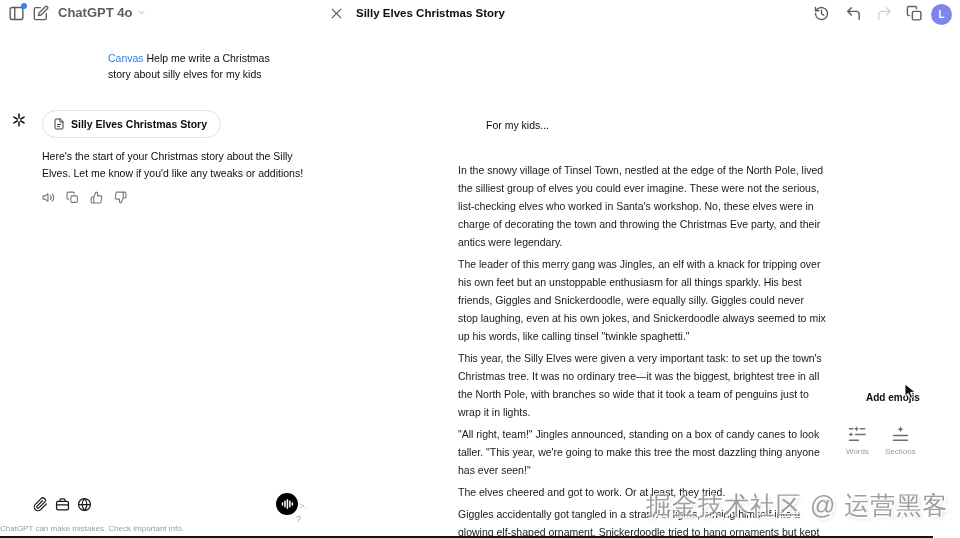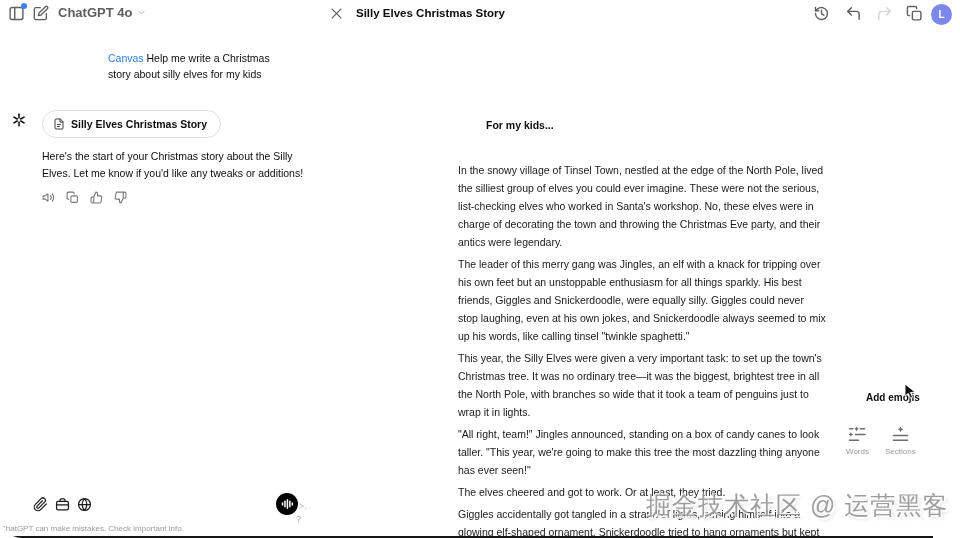--- a/index.html
+++ b/index.html
@@ -1,19 +1,19 @@
 <!DOCTYPE html>
 <html><head>
 <meta charset="utf-8">
 <style>
   * { margin:0; padding:0; box-sizing:border-box; }
   html,body { background:#fff; }
   .app {
     position:relative; width:960px; height:538px; background:#fff;
-    font-family:"Liberation Sans", sans-serif; color:#0d0d0d; overflow:hidden;border-radius:22px;
+    font-family:"Liberation Sans", sans-serif; color:#0d0d0d; overflow:hidden;
   }
   .icon-btn { background:none; border:none; padding:0; display:inline-flex; align-items:center; justify-content:center; cursor:pointer; color:#5f5f5f; }
   .i { fill:none; stroke:currentColor; stroke-width:2; stroke-linecap:round; stroke-linejoin:round; }
   .i-fill { fill:currentColor; stroke:none; }
 
   
   .sidebar-toggle { left:8px; top:5px; position:absolute; }
   .blue-dot { position:absolute; right:-2px; top:-2px; width:6px; height:6px; border-radius:50%; }
   .new-chat { left:33px; top:5px; position:absolute; }
   .model-selector { left:58px; top:5px; position:absolute; display:flex; align-items:center; gap:4px;
@@ -48,21 +48,21 @@
   .tools-btn { left:55px; top:497px; position:absolute; color:#1b1b1b; }
   .web-btn { left:77px; top:497px; position:absolute; color:#1b1b1b; }
   .voice-btn { left:276px; top:493px; position:absolute; width:22px; height:22px; border-radius:50%;
     background:#000; border:none; cursor:pointer; display:flex; align-items:center; justify-content:center; }
   .stray-glyph { left:299px; top:501px; position:absolute; font-size:9px; color:#b5b5b5; }
   .help-glyph { left:296px; top:514px; position:absolute; font-size:9px; color:#9b9b9b; }
   .disclaimer { left:0; top:524px; width:320px; position:absolute; text-align:left; font-size:8px; color:#9b9b9b; }
 
   
   .doc-title { left:458px; top:74px; position:absolute; font-size:12.5px; font-weight:700; color:#0d0d0d; }
-  .dedication { left:458px; top:119px; position:absolute; font-size:10.5px; font-weight:700; color:#0d0d0d;padding-left:28px; }
+  .dedication { left:458px; top:119px; position:absolute; font-size:10.5px; font-weight:400; color:#0d0d0d;padding-left:28px; }
   .story { left:458px; top:161px; width:368px; position:absolute; font-size:10.5px; line-height:18px; color:#191919; }
   .story p { margin:0 0 4px 0; }
 
   
   .emoji-title { left:866px; top:392px; position:absolute; font-size:10px; font-weight:700; color:#0d0d0d; }
   .pointer-cursor { left:904px; top:383px; position:absolute; }
   .emoji-options { left:846px; top:426px; position:absolute; display:flex; gap:16px; }
   .emoji-opt { display:flex; flex-direction:column; align-items:center; gap:4px; background:none; border:none; cursor:pointer; font-family:inherit; }
   .emoji-opt .ic { color:#6e6e6e; }
   .emoji-opt .lbl { font-size:8px; color:#9a9a9a; }

